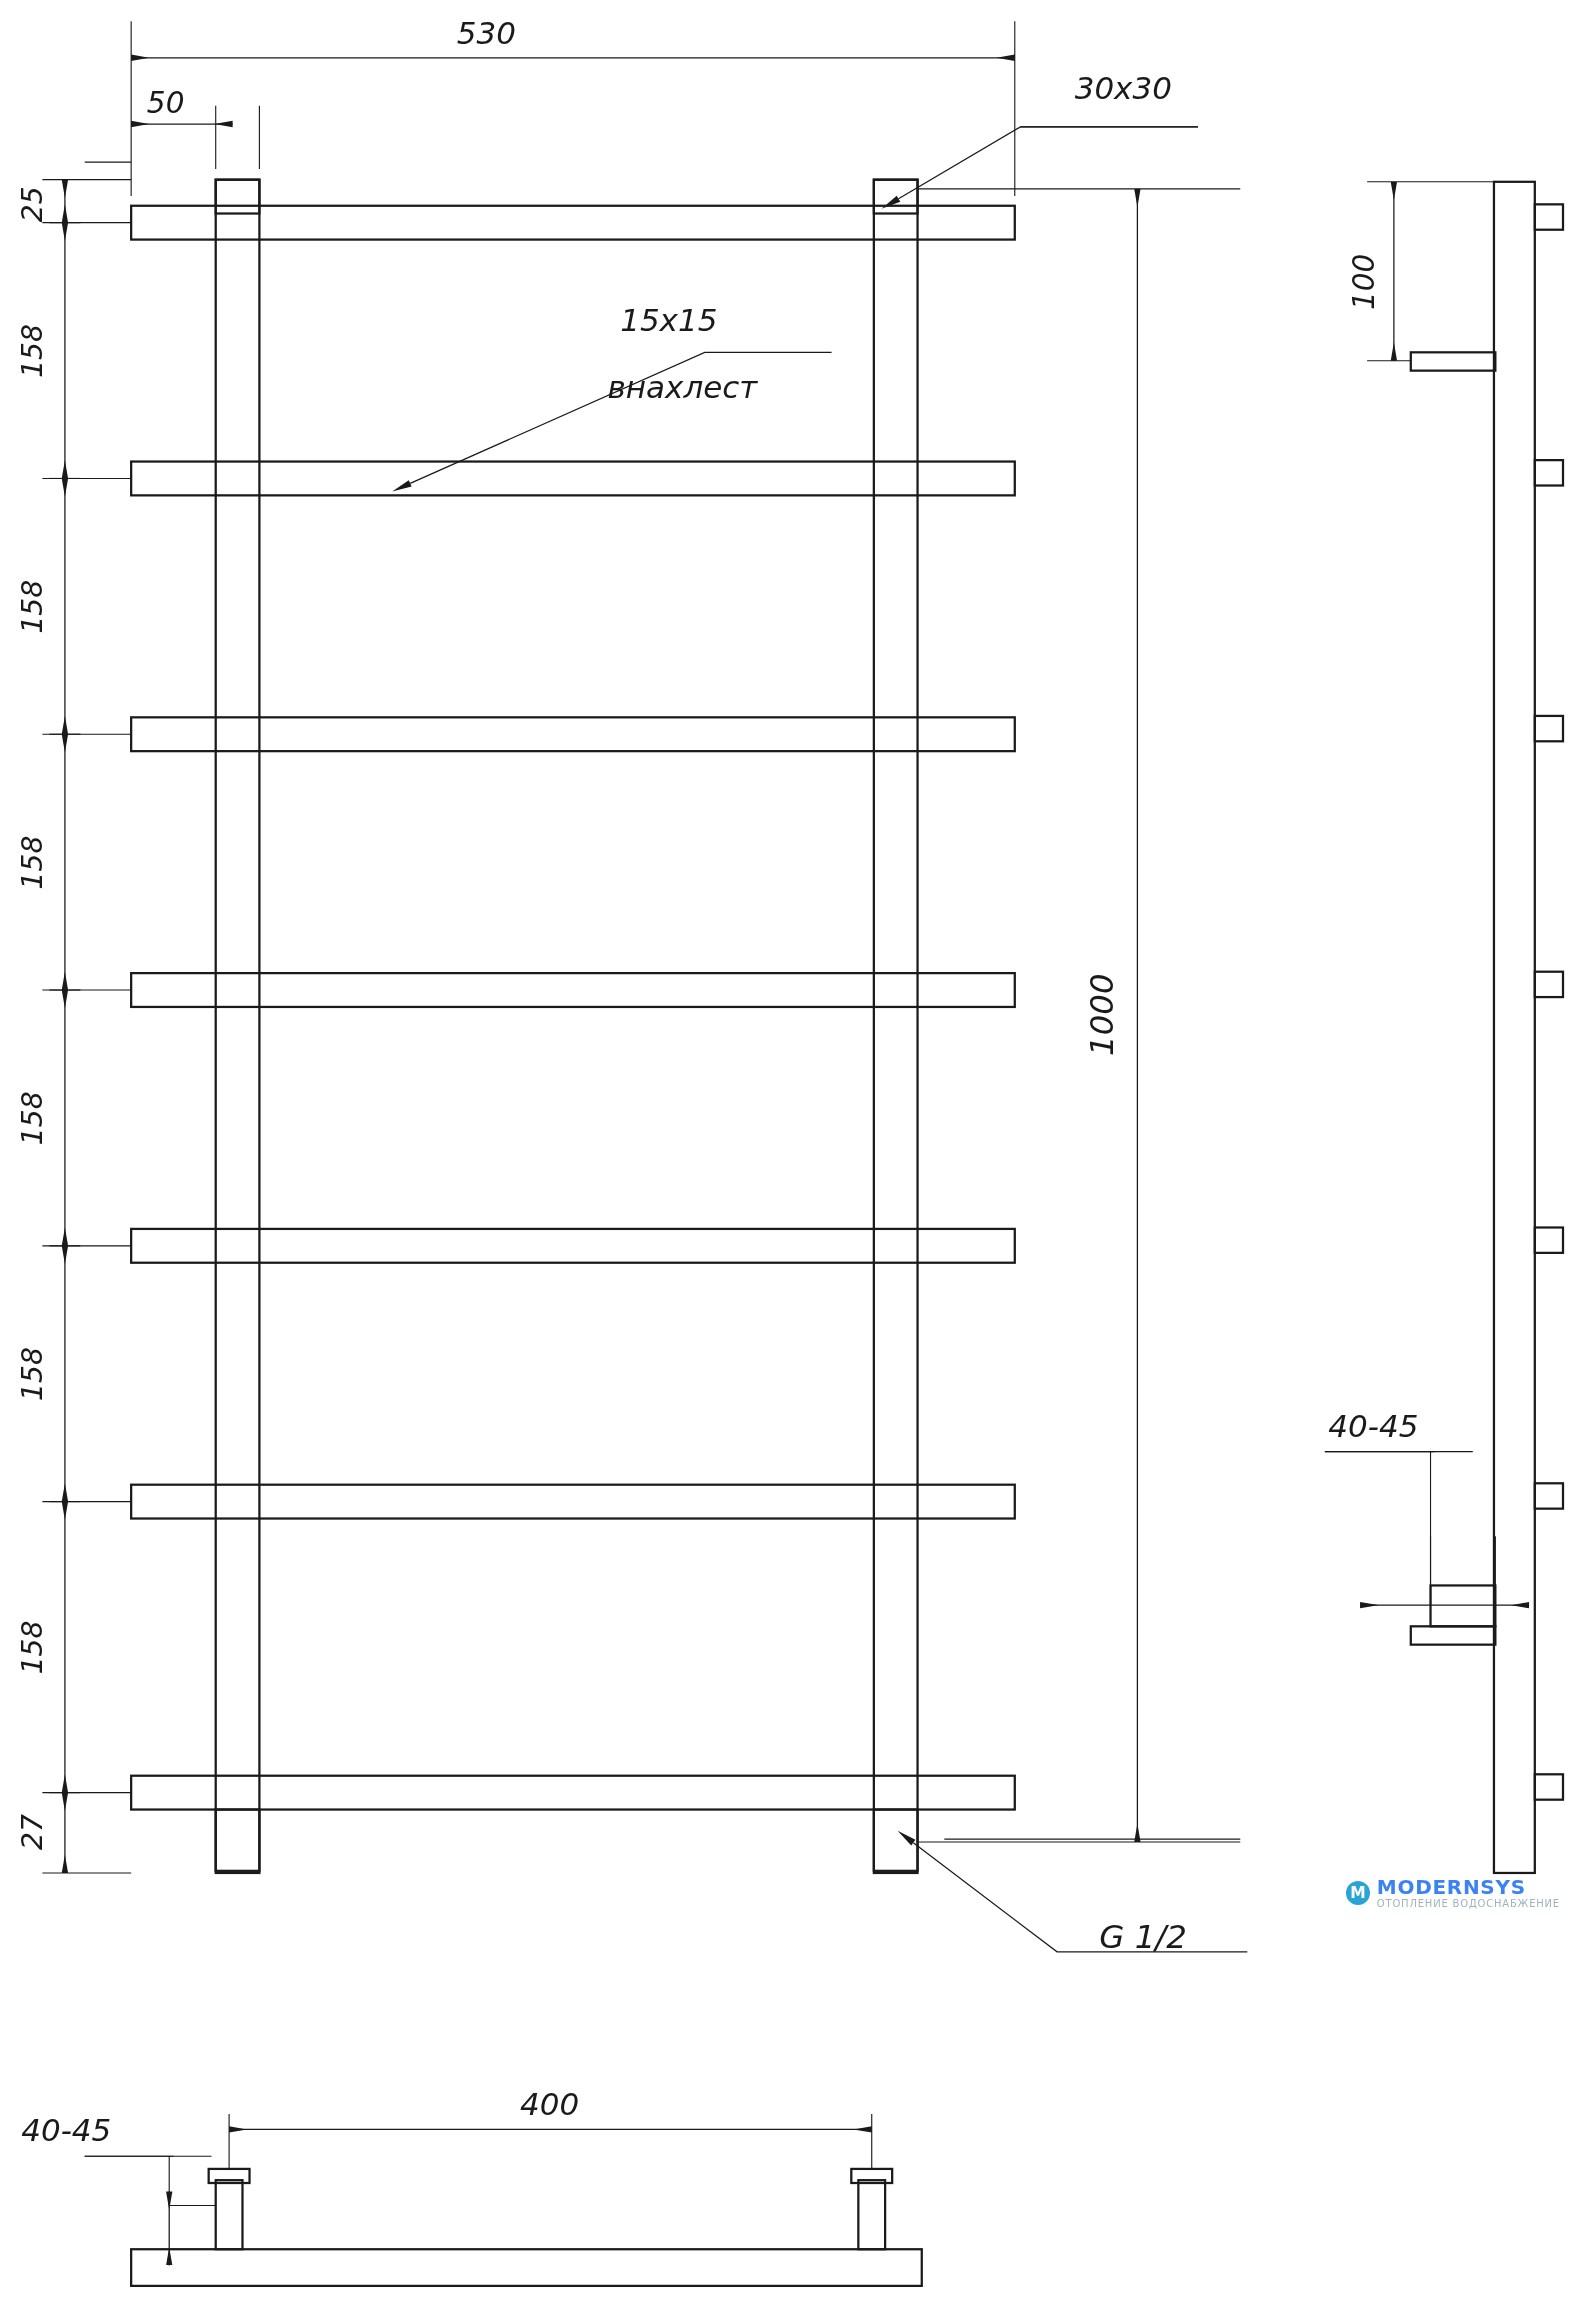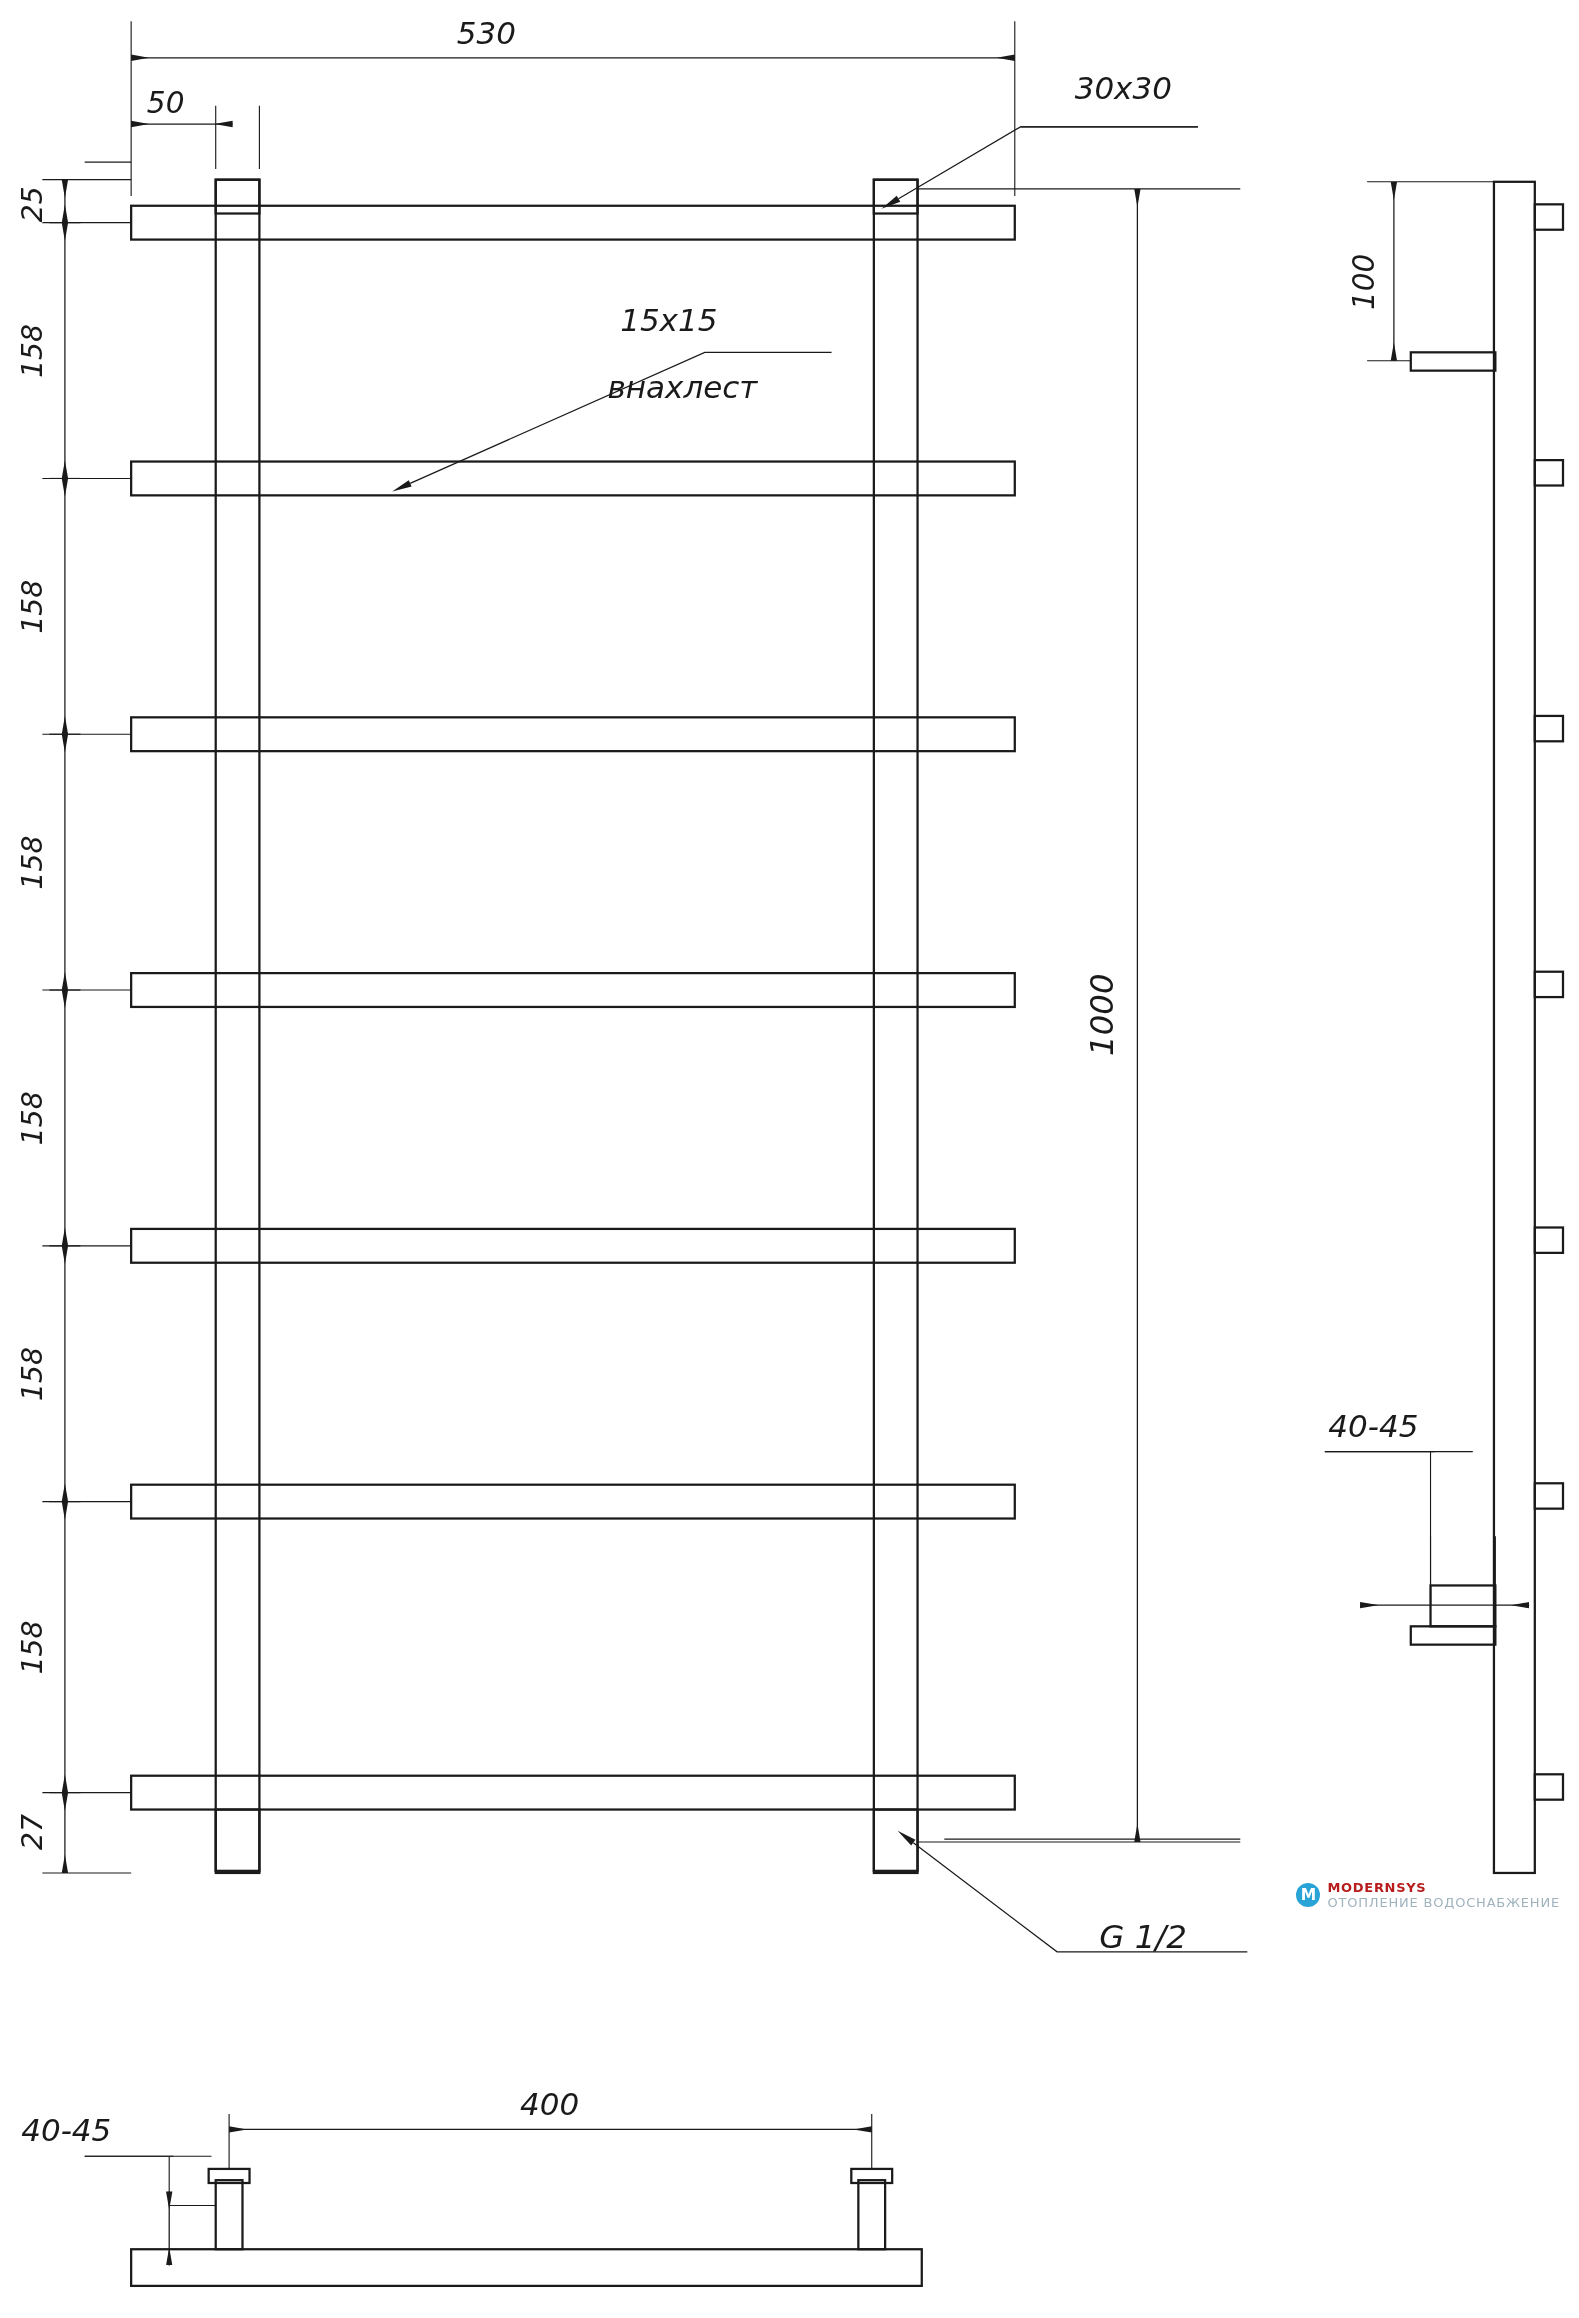--- a/index.html
+++ b/index.html
@@ -4,22 +4,22 @@
 <style>
   html,body{margin:0;padding:0;background:#ffffff;}
   body{width:1580px;height:2319px;position:relative;font-family:"DejaVu Sans",sans-serif;overflow:hidden;}
   #sheet{position:absolute;left:0;top:0;width:1580px;height:1922px;}
   svg{display:block;}
   .dim-text{font-family:"DejaVu Sans",sans-serif;font-style:italic;fill:#1a1a1a;}
   .wm{position:absolute;right:20px;bottom:12.7px;display:flex;align-items:center;gap:7px;}
   .wm-badge{width:24px;height:24px;border-radius:50%;background:#2aa4d6;display:flex;align-items:center;justify-content:center;}
   .wm-badge span{color:#fff;font-size:15.5px;font-weight:bold;font-family:"DejaVu Sans",sans-serif;line-height:1;}
   .wm-txt{display:flex;flex-direction:column;line-height:1;}
-  .wm-name{color:#b91c1c;font-size:13px;font-weight:bold;letter-spacing:0.7px;font-family:"DejaVu Sans",sans-serif;}
-  .wm-sub{color:#9fb3bd;font-size:13px;letter-spacing:0.8px;font-family:"DejaVu Sans",sans-serif;margin-top:2.1px;}
+  .wm-name{color:#3b82f6;font-size:20px;font-weight:bold;letter-spacing:0.7px;font-family:"DejaVu Sans",sans-serif;}
+  .wm-sub{color:#9fb3bd;font-size:10px;letter-spacing:0.8px;font-family:"DejaVu Sans",sans-serif;margin-top:2.1px;}
 </style>
 </head>
 <body>
 
 <div id="sheet">
 <svg width="1580" height="2319" viewBox="0 0 2242 3291" xmlns="http://www.w3.org/2000/svg">
   <defs>
     <marker id="arrOut" markerWidth="26" markerHeight="12" refX="26" refY="6" orient="auto" markerUnits="userSpaceOnUse">
       <path d="M0,6 L26,1.5 L26,10.5 Z" fill="#1a1a1a"></path>
     </marker>

